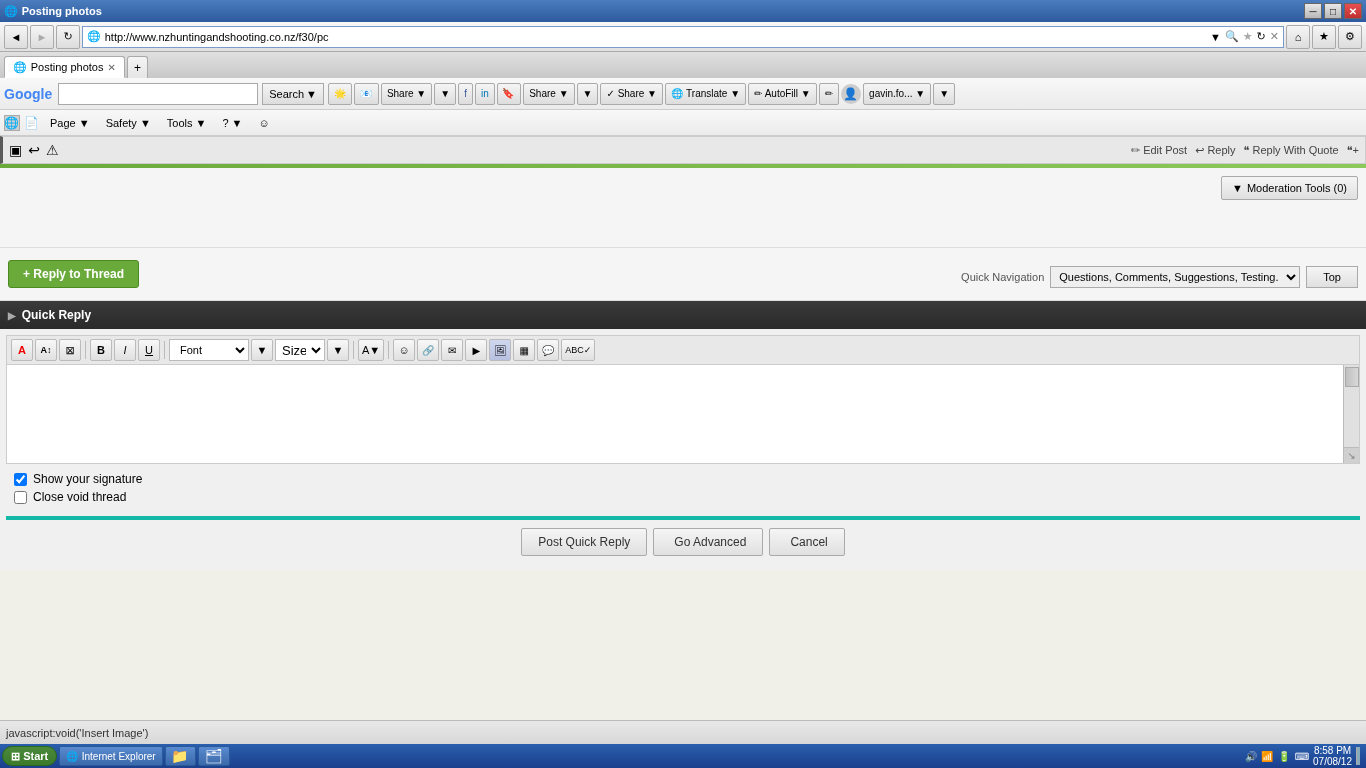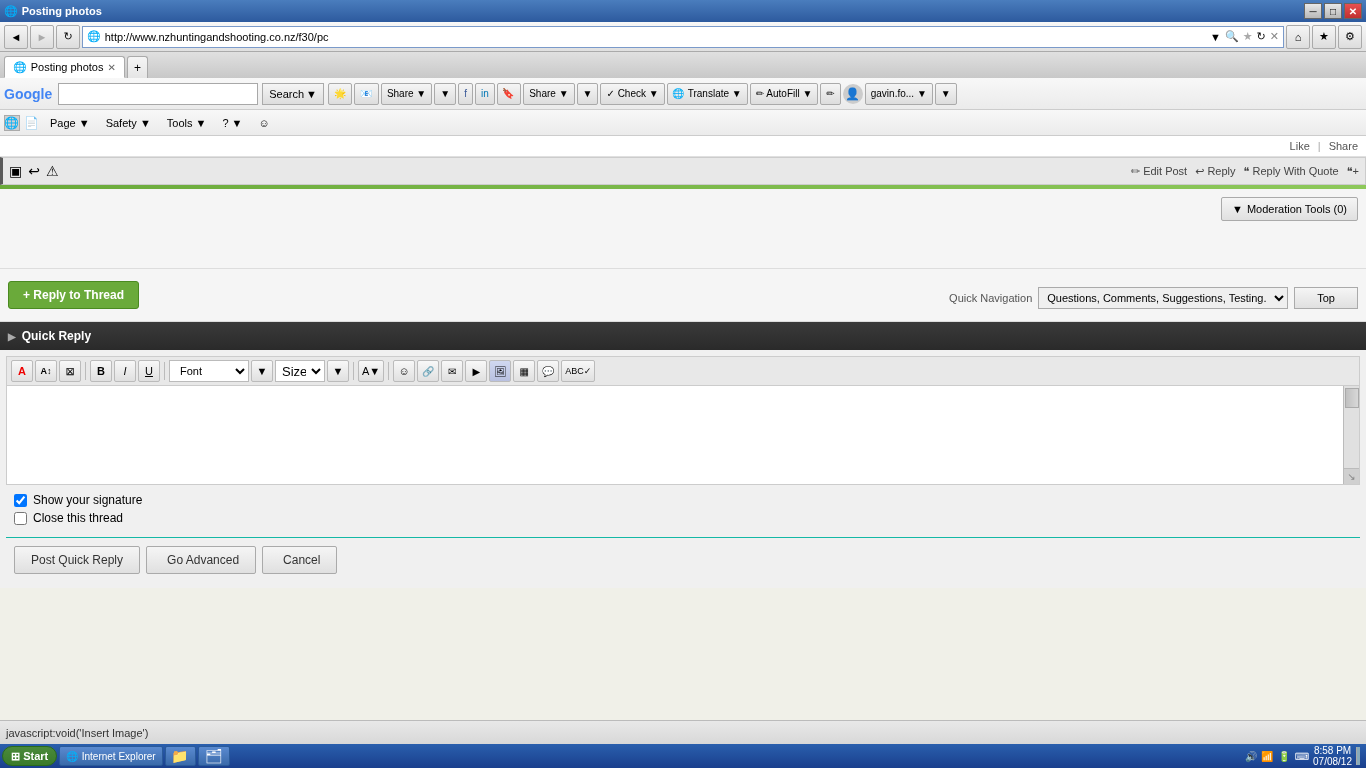--- a/index.html
+++ b/index.html
@@ -229,21 +229,21 @@
       display: flex; align-items: center; gap: 6px;
       font-size: 11px; color: #555;
     }
     .quick-nav-select {
       height: 22px;
       border: 1px solid #aaa;
       font-size: 11px;
       padding: 0 4px;
     }
     .quick-nav-top {
-      height: 22px; padding: 0 22px;
+      height: 22px; padding: 0 16px;
       background: linear-gradient(to bottom, #f5f5f5, #e0e0e0);
       border: 1px solid #aaa;
       font-size: 11px;
       cursor: pointer;
     }
 
     
     .quick-reply-header {
       background: linear-gradient(to bottom, #3a3a3a, #2a2a2a);
       height: 28px;
@@ -348,23 +348,23 @@
       display: flex; align-items: center; gap: 6px;
       margin-bottom: 4px;
       font-size: 12px;
     }
     .checkbox-row input[type="checkbox"] { cursor: pointer; }
 
     .buttons-area {
       background: #f0f0f0;
       padding: 8px;
       display: flex;
-      justify-content: flex-start;
+      justify-content: center;
       gap: 6px;
-      border-top: 1px solid #14b8a6;
+      border-top: 4px solid #14b8a6;
     }
     .action-btn {
       height: 28px; padding: 0 16px;
       font-size: 12px;
       cursor: pointer;
       border-radius: 2px;
     }
     .btn-primary {
       background: linear-gradient(to bottom, #f5f5f5, #e0e0e0);
       border: 1px solid #aaa;
@@ -487,21 +487,21 @@
   <div class="toolbar-group">
     <div class="toolbar-btn-small">🌟</div>
     <div class="toolbar-btn-small">📧</div>
     <div class="toolbar-btn-small">Share ▼</div>
     <div class="toolbar-btn-small">▼</div>
     <div class="toolbar-btn-small" style="color:#3b5998;">f</div>
     <div class="toolbar-btn-small" style="color:#0077b5;">in</div>
     <div class="toolbar-btn-small">🔖</div>
     <div class="toolbar-btn-small">Share ▼</div>
     <div class="toolbar-btn-small">▼</div>
-    <div class="toolbar-btn-small">✓ Check ▼</div>
+    <div class="toolbar-btn-small">✓ Share ▼</div>
     <div class="toolbar-btn-small">🌐 Translate ▼</div>
     <div class="toolbar-btn-small">✏ AutoFill ▼</div>
     <div class="toolbar-btn-small">✏</div>
     <div style="width:20px;height:20px;background:#ccc;border-radius:50%;display:flex;align-items:center;justify-content:center;">👤</div>
     <div class="toolbar-btn-small">gavin.fo... ▼</div>
     <div class="toolbar-btn-small">▼</div>
   </div>
 </div>
 
 <div class="tools-bar">
@@ -509,25 +509,20 @@
   <div style="width:16px;height:16px;display:flex;align-items:center;justify-content:center;">📄</div>
   <div class="tools-btn">Page ▼</div>
   <div class="tools-btn">Safety ▼</div>
   <div class="tools-btn">Tools ▼</div>
   <div class="tools-btn">? ▼</div>
   <div class="tools-btn">☺</div>
 </div>
 
 <div class="main-content">
 
-  <div class="like-bar">
-    <span class="like-link">Like</span>
-    <span class="divider-v">|</span>
-    <span class="like-link">Share</span>
-  </div>
 
   <div class="post-toolbar">
     <div class="post-toolbar-left">
       <span style="font-size:14px;">▣</span>
       <span style="font-size:14px;">↩</span>
       <span style="font-size:14px;">⚠</span>
     </div>
     <div class="post-toolbar-right">
       <span class="post-tool-btn">
         <span>✏</span>
@@ -614,21 +609,21 @@
       
     </div>
 
     <div class="options-area">
       <div class="checkbox-row">
         <input type="checkbox" id="sig" checked="" style="">
         <label for="sig">Show your signature</label>
       </div>
       <div class="checkbox-row">
         <input type="checkbox" id="close" style="">
-        <label for="close">Close this thread</label>
+        <label for="close">Close void thread</label>
       </div>
     </div>
 
     <div class="buttons-area">
       <button class="action-btn btn-primary">Post Quick Reply</button>
       <button class="action-btn btn-secondary">Go Advanced</button>
       <button class="action-btn btn-secondary">Cancel</button>
     </div>
   </div>
 

